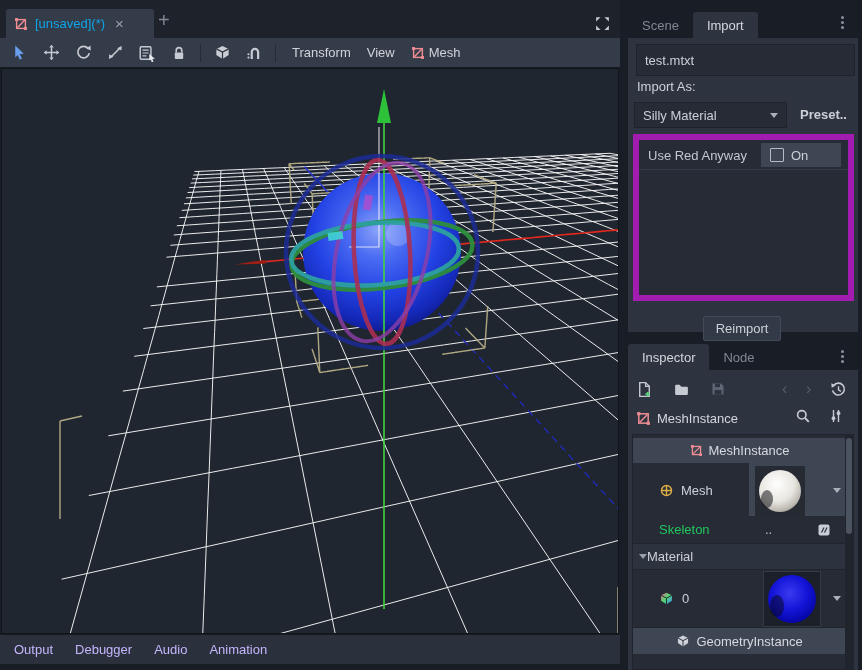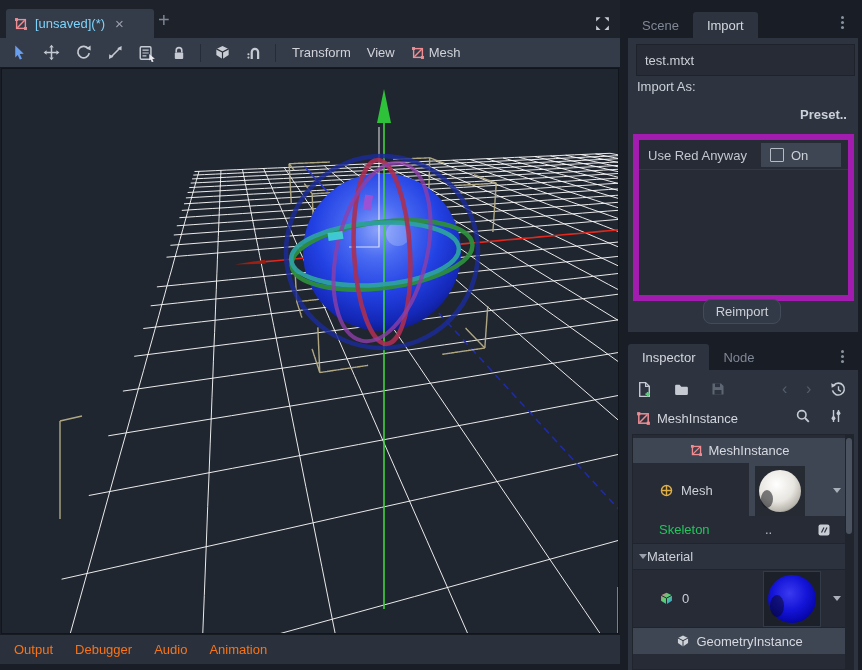--- a/index.html
+++ b/index.html
@@ -7,38 +7,38 @@
        -webkit-font-smoothing:antialiased;}
   #app{position:relative;width:862px;height:670px;background:#191d25;}
   .abs{position:absolute;}
   .txt{color:#ccd0d7;font-size:13px;white-space:nowrap;}
   svg{display:block;}
 
   
   .tabbar{left:0;top:0;width:620px;height:38px;background:#1d222b;}
   .scene-tab{left:6px;top:9px;height:29px;width:148px;background:#353c49;
              border-radius:3px 3px 0 0;display:flex;align-items:center;padding:0 8px;box-sizing:border-box;}
-  .scene-tab .lbl{margin-left:7px;font-size:13px;color:#7dd3fc;}
+  .scene-tab .lbl{margin-left:7px;font-size:13px;color:#0ea5e9;}
   .scene-tab .close{margin-left:10px;color:#9aa0ab;font-size:15px;line-height:14px;cursor:default;}
   .tab-add{left:158px;top:10px;color:#7f8694;font-size:20px;line-height:20px;}
   .expand-btn{left:594px;top:15px;}
 
   .toolbar{left:0;top:38px;width:620px;height:30px;background:#353c49;
            border-bottom:1px solid #161a21;display:flex;align-items:center;box-sizing:border-box;}
   .tool{margin-left:10px;width:22px;height:22px;display:flex;align-items:center;justify-content:center;border-radius:2px;}
   .tool:first-child{margin-left:8px;}
   .tsep{margin-left:10px;width:1px;height:18px;background:#262c37;}
   .tmenu{margin-left:16px;font-size:13px;color:#d0d3d9;}
   .tmenu.mesh{display:flex;align-items:center;gap:4px;}
 
   .viewport{left:1px;top:68px;width:618px;height:566px;background:#20262f;border:1px solid #11151c;box-sizing:border-box;}
 
   .bottombar{left:0;top:634px;width:620px;height:30px;background:#2b313c;border-top:1px solid #161a21;
              display:flex;align-items:center;box-sizing:border-box;}
-  .bbtn{margin-left:22px;font-size:13px;color:#f97316;}
+  .bbtn{margin-left:22px;font-size:13px;color:#c4b5fd;}
   .bbtn:first-child{margin-left:14px;}
 
   
   .rtabs{left:628px;top:12px;width:230px;height:26px;display:flex;align-items:flex-end;}
   .rtab{height:26px;display:flex;align-items:center;padding:0 14px;font-size:13px;color:#808795;}
   .rtab.active{background:#2d3440;border-radius:3px 3px 0 0;color:#d4d7dd;}
   .dots{width:3px;height:3px;border-radius:50%;background:#8a919e;
         box-shadow:0 5px 0 #8a919e,0 10px 0 #8a919e;}
   .dots-import{left:841px;top:16px;}
   .dots-inspector{left:841px;top:350px;}
@@ -51,22 +51,22 @@
              box-sizing:border-box;display:flex;align-items:center;padding:0 8px;justify-content:space-between;}
   .caret{width:0;height:0;border-left:4px solid transparent;border-right:4px solid transparent;border-top:5px solid #aab0ba;}
   .preset-btn{left:800px;top:107px;font-weight:bold;}
   .options-box{left:633px;top:134px;width:221px;height:167px;background:#262b35;border:6px solid #a21caf;box-sizing:border-box;}
   .opt-row{position:absolute;left:0;top:2px;width:100%;height:27px;border-bottom:1px solid #323845;
            display:flex;align-items:center;}
   .opt-label{margin-left:9px;color:#c3c7cf;font-size:13px;}
   .opt-cell{position:absolute;right:7px;top:1px;width:80px;height:24px;background:#3e4553;
             display:flex;align-items:center;gap:7px;padding-left:9px;box-sizing:border-box;}
   .checkbox{width:12px;height:12px;border:1px solid #b6bcc6;border-radius:1px;background:transparent;}
-  .reimport{left:703px;top:299px;width:78px;height:25px;background:#333a47;border:1px solid #434b5a;
-            border-radius:8px;display:flex;align-items:center;justify-content:center;box-sizing:border-box;}
+  .reimport{left:703px;top:316px;width:78px;height:25px;background:#333a47;border:1px solid #434b5a;
+            border-radius:2px;display:flex;align-items:center;justify-content:center;box-sizing:border-box;}
 
   .inspector-panel{left:628px;top:370px;width:230px;height:300px;background:#2d3440;}
   .itool{position:absolute;width:20px;height:20px;display:flex;align-items:center;justify-content:center;}
   .histnav{font-size:16px;color:#565d6b;line-height:16px;}
   .objrow{left:630px;top:404px;width:226px;height:28px;display:flex;align-items:center;}
   .objrow .nm{margin-left:6px;font-size:13px;color:#d3d6dc;}
 
   .proparea{left:632px;top:434px;width:222px;height:236px;background:#262b35;border:1px solid #1f242d;box-sizing:border-box;overflow:hidden;}
   .prow{position:absolute;left:0;width:213px;box-sizing:border-box;}
   .cat{background:#3e4553;height:25px;display:flex;align-items:center;justify-content:center;gap:6px;}
@@ -293,20 +293,24 @@
     <div class="rtab">Scene</div>
     <div class="rtab active">Import</div>
   </div>
   <div class="abs dots dots-import"></div>
 
   <div class="abs import-panel"></div>
   <div class="abs file-field">
     <span class="txt">test.mtxt</span>
   </div>
   <span class="abs txt import-as">Import As:</span>
+  <div class="abs preset-dd">
+    <span class="txt">Silly Material</span>
+    <span class="caret"></span>
+  </div>
   <span class="abs txt preset-btn">Preset..</span>
 
   <div class="abs options-box">
     <div class="opt-row">
       <span class="opt-label">Use Red Anyway</span>
       <div class="opt-cell">
         <span class="checkbox"></span>
         <span class="txt">On</span>
       </div>
     </div>

